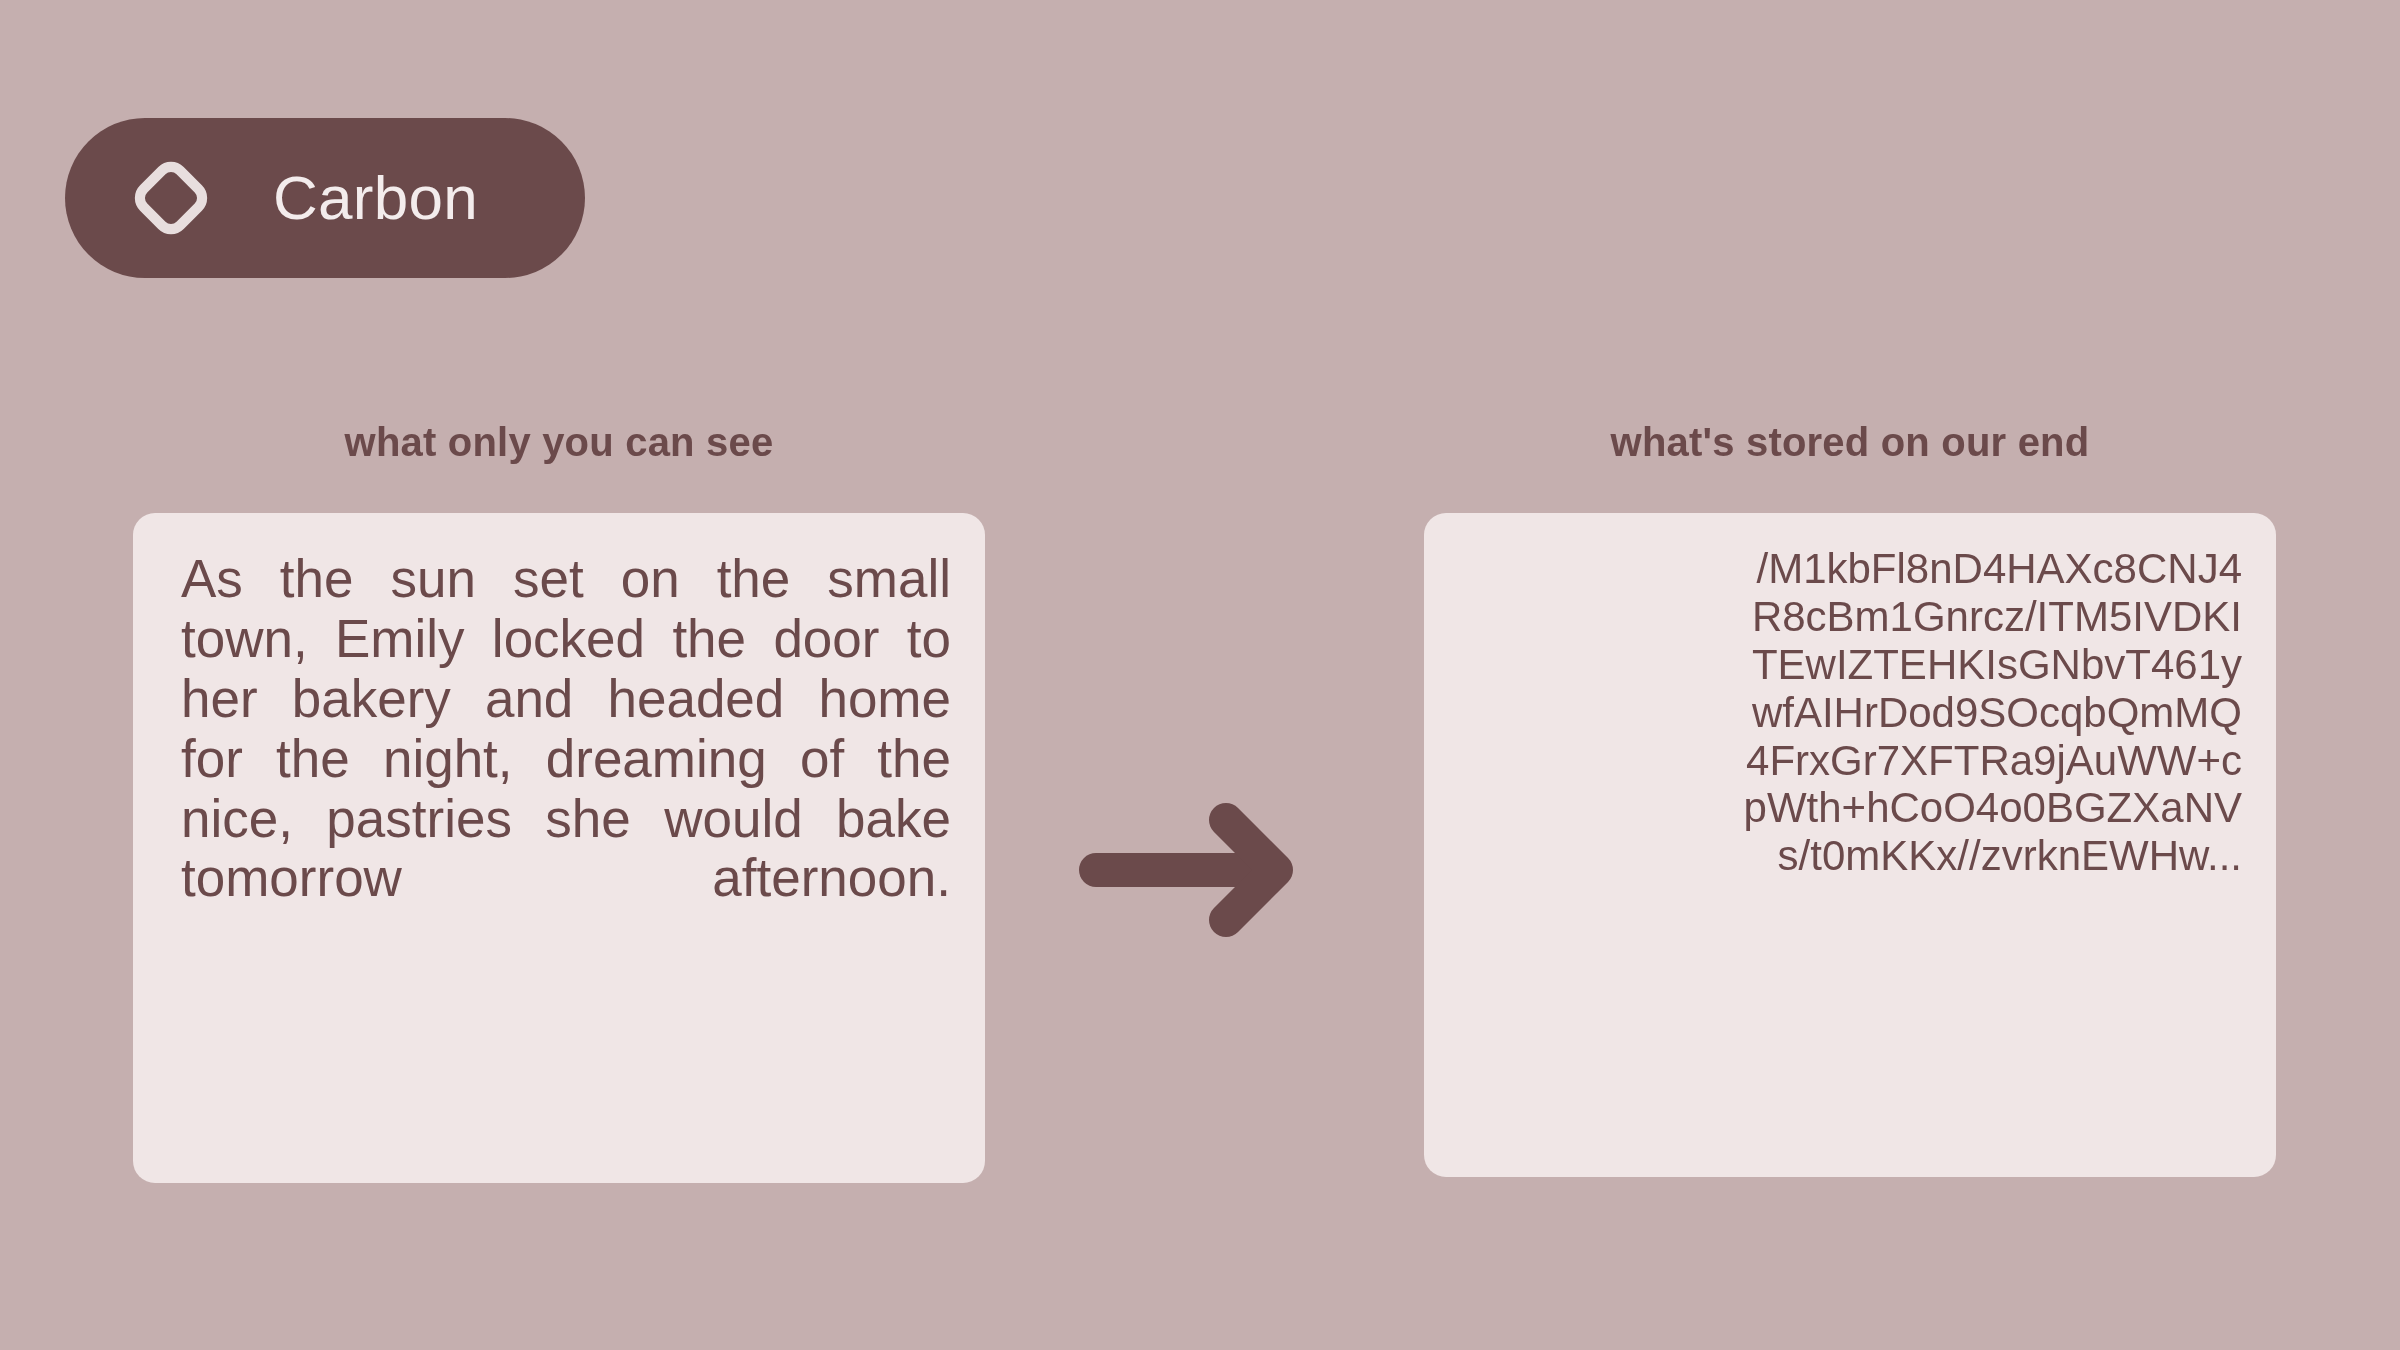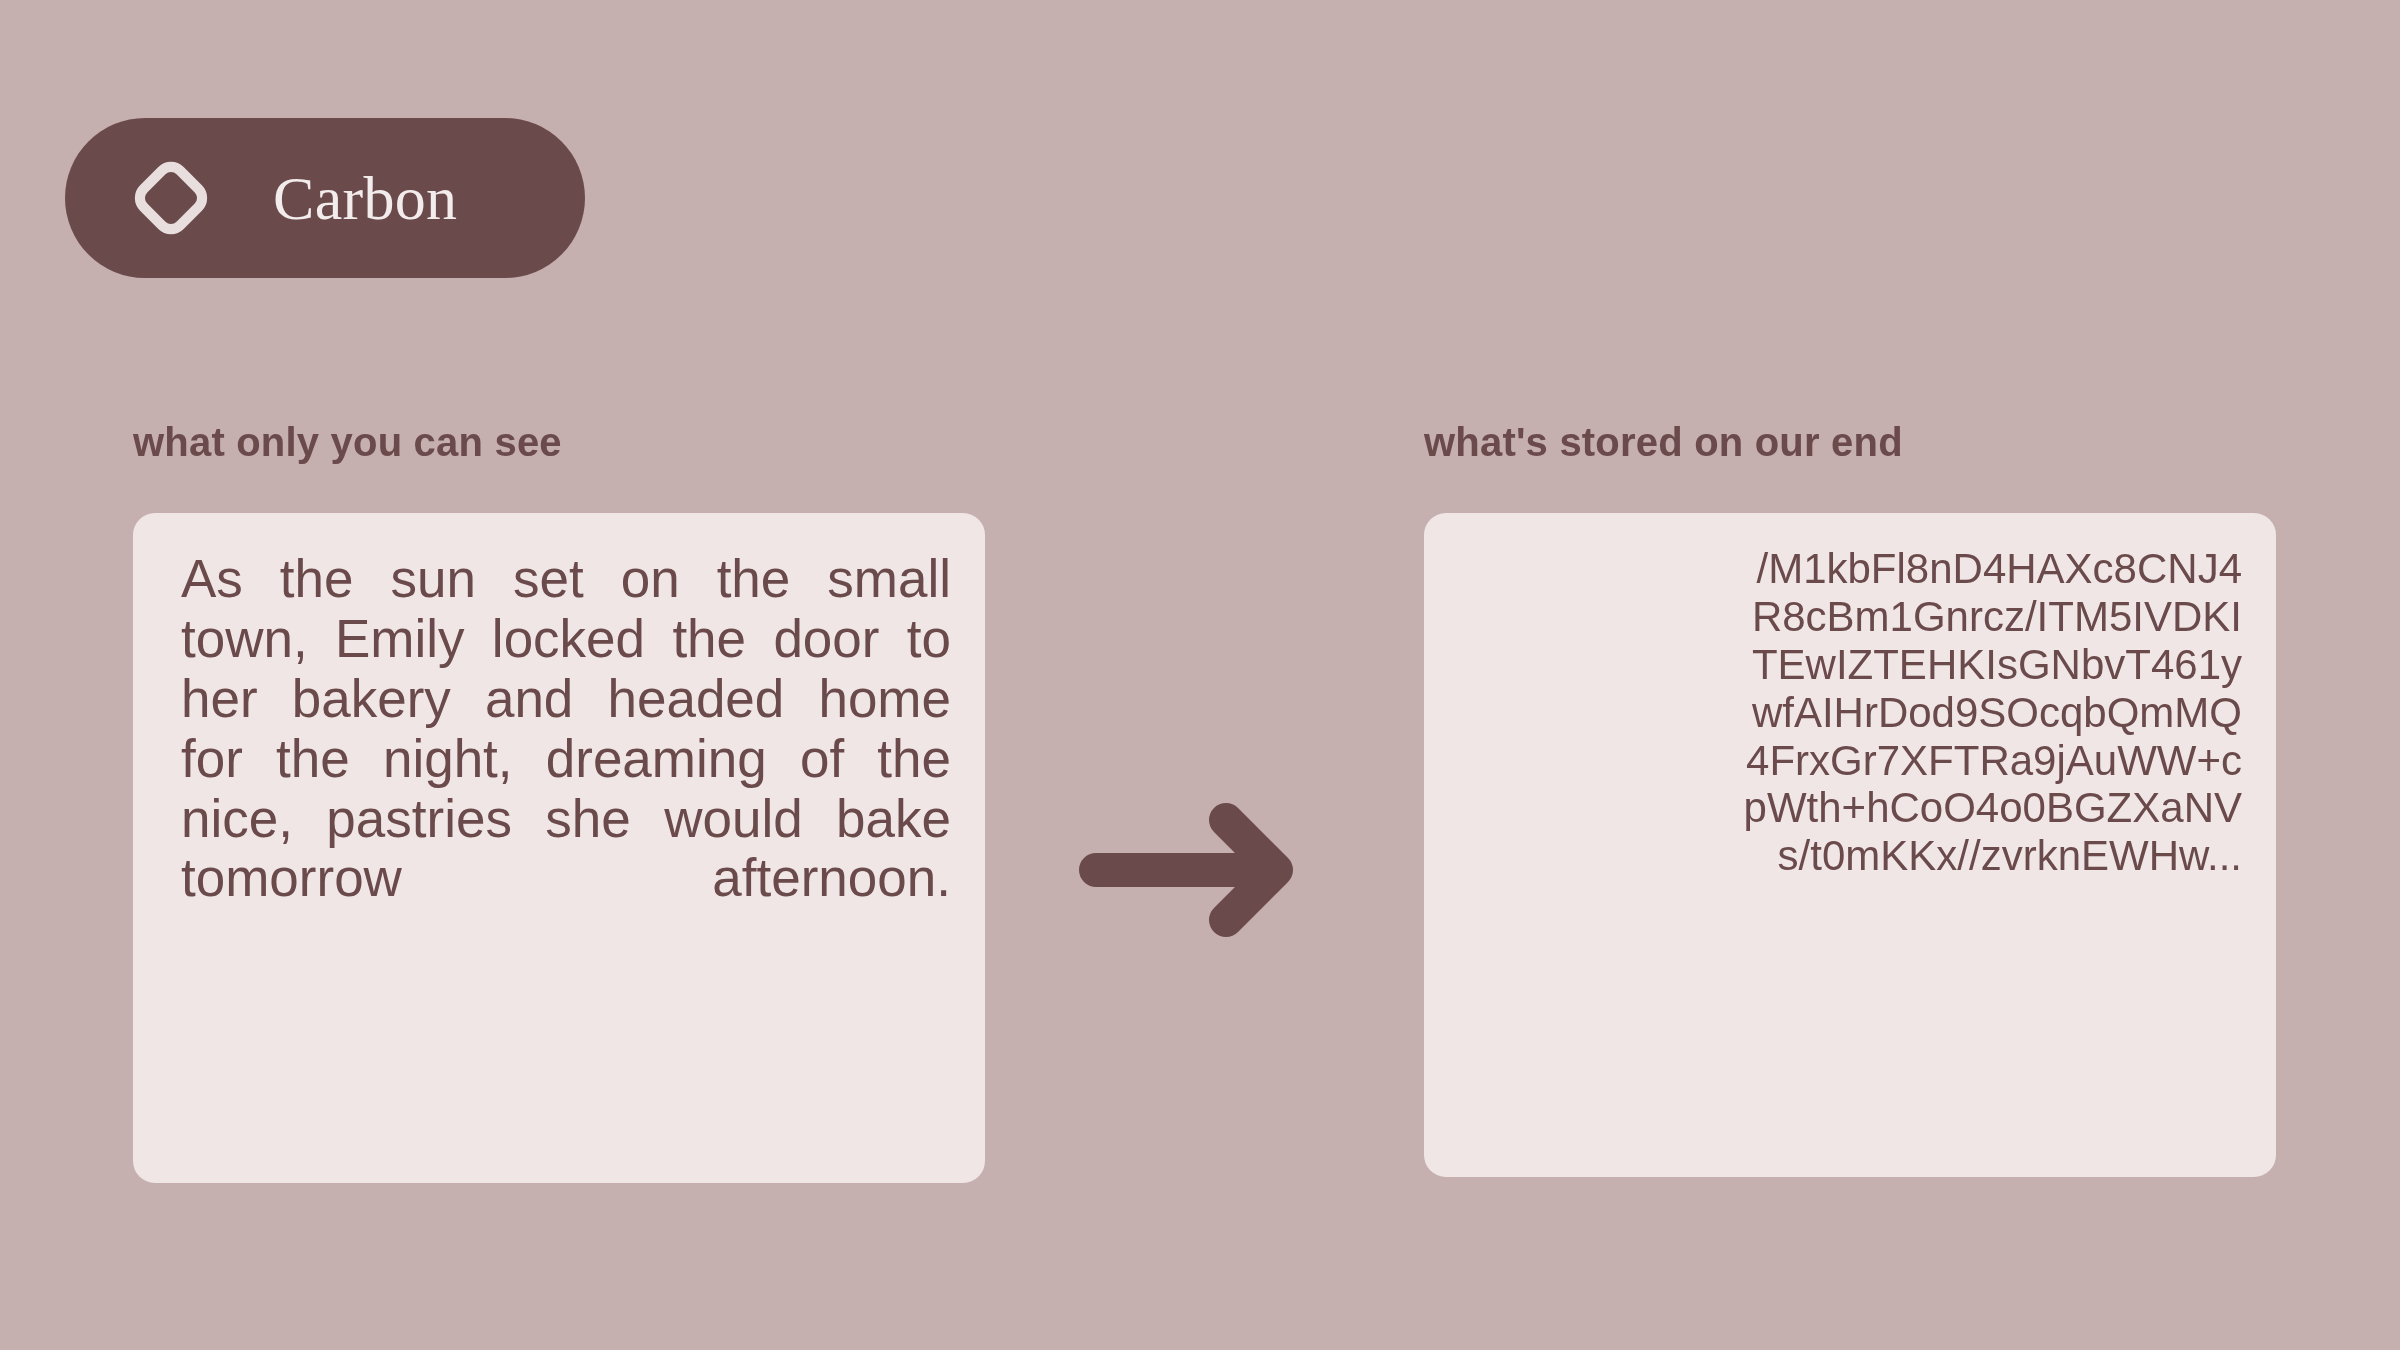--- a/index.html
+++ b/index.html
@@ -21,21 +21,20 @@
     left: 65px;
     top: 118px;
     width: 520px;
     height: 160px;
     background: #6b4a4b;
     border-radius: 80px;
     display: flex;
     align-items: center;
     box-sizing: border-box;
     padding-left: 60px;
-    font-family: Liberation Serif, serif;
   }
   .brand-logo {
     width: 92px;
     height: 92px;
     flex: 0 0 auto;
     display: block;
   }
   .brand-name {
     margin-left: 56px;
     color: #f3ecec;
@@ -50,20 +49,21 @@
     position: absolute;
     top: 420px;
   }
   .panel-left  { left: 133px; width: 852px; }
   .panel-right { left: 1424px; width: 852px; }
 
   .panel-heading {
     font-size: 40px;
     font-weight: bold;
     color: #6b4a4b;
+    text-align: center;
     margin: 0 0 48px 0;
     letter-spacing: 0.2px;
     white-space: nowrap;
   }
 
   .card {
     background: #f0e6e6;
     border-radius: 22px;
     box-sizing: border-box;
   }

